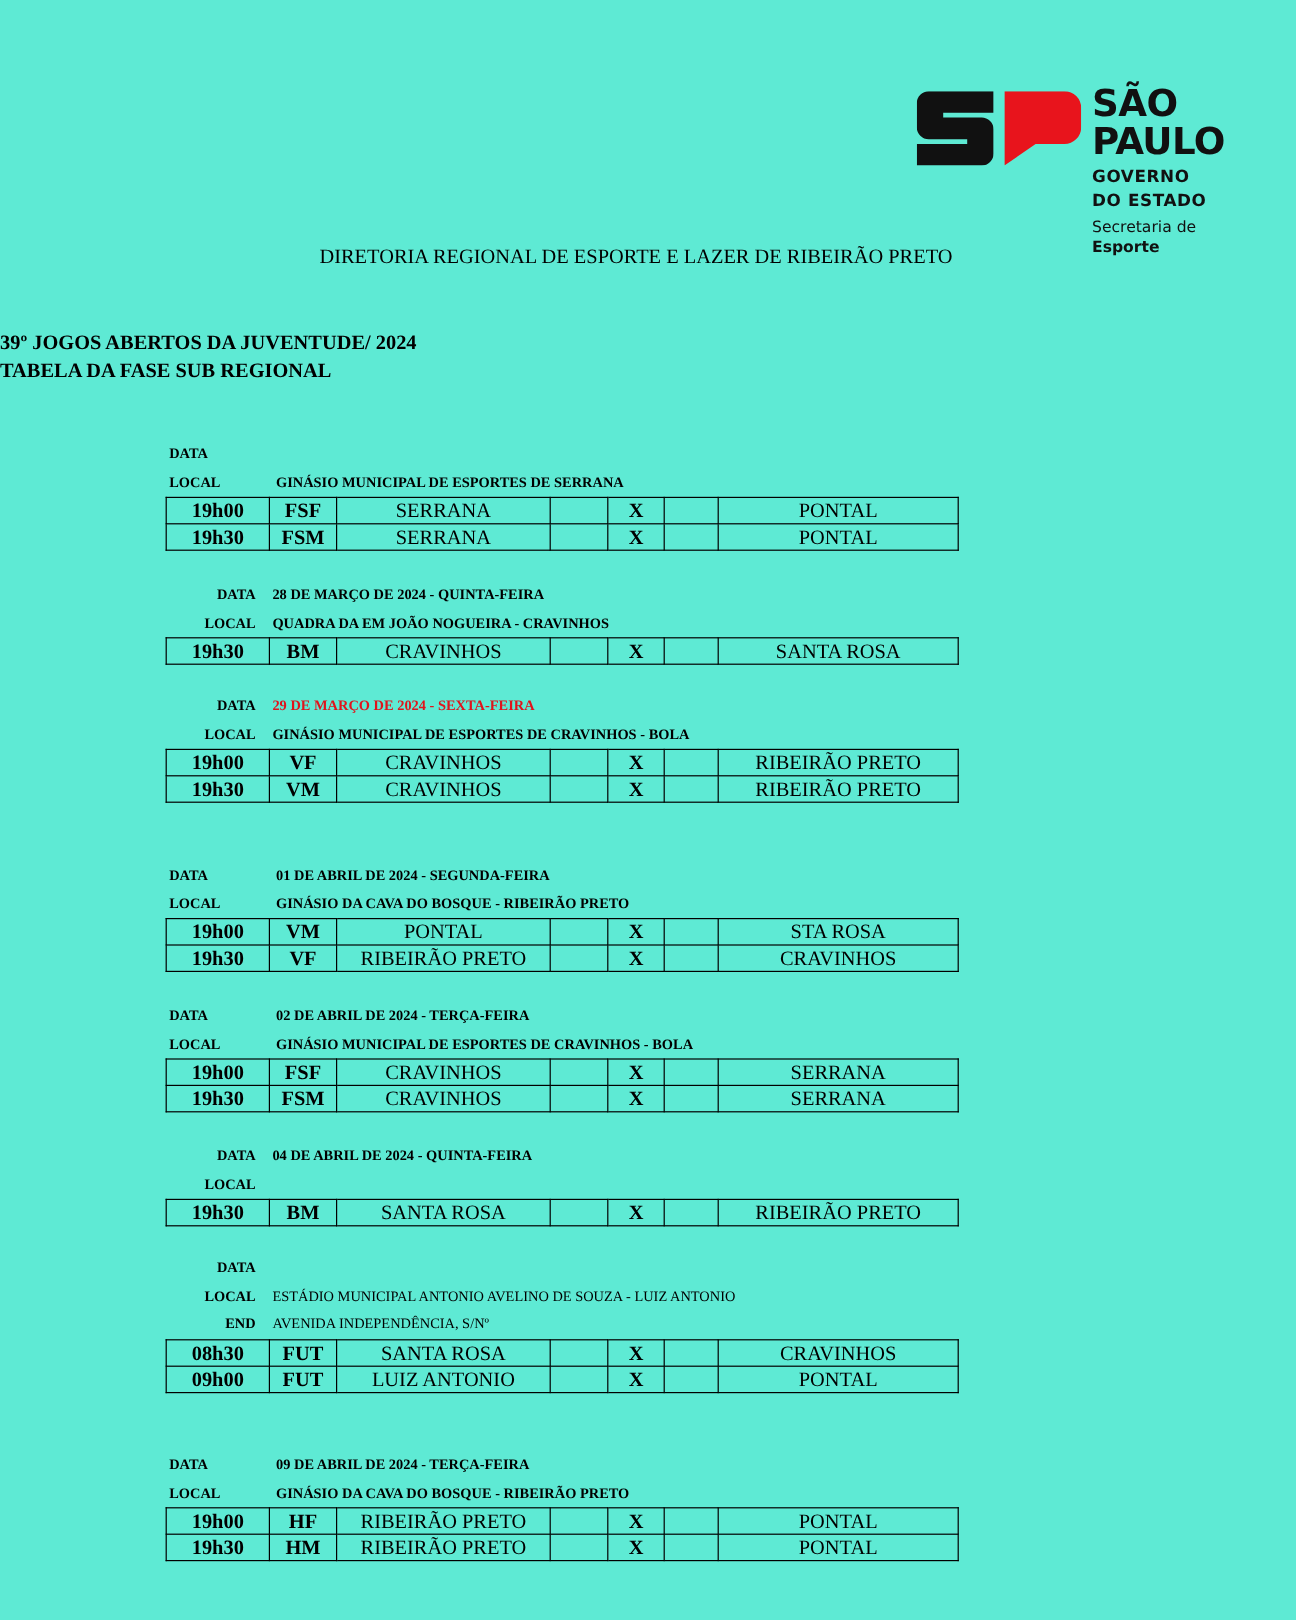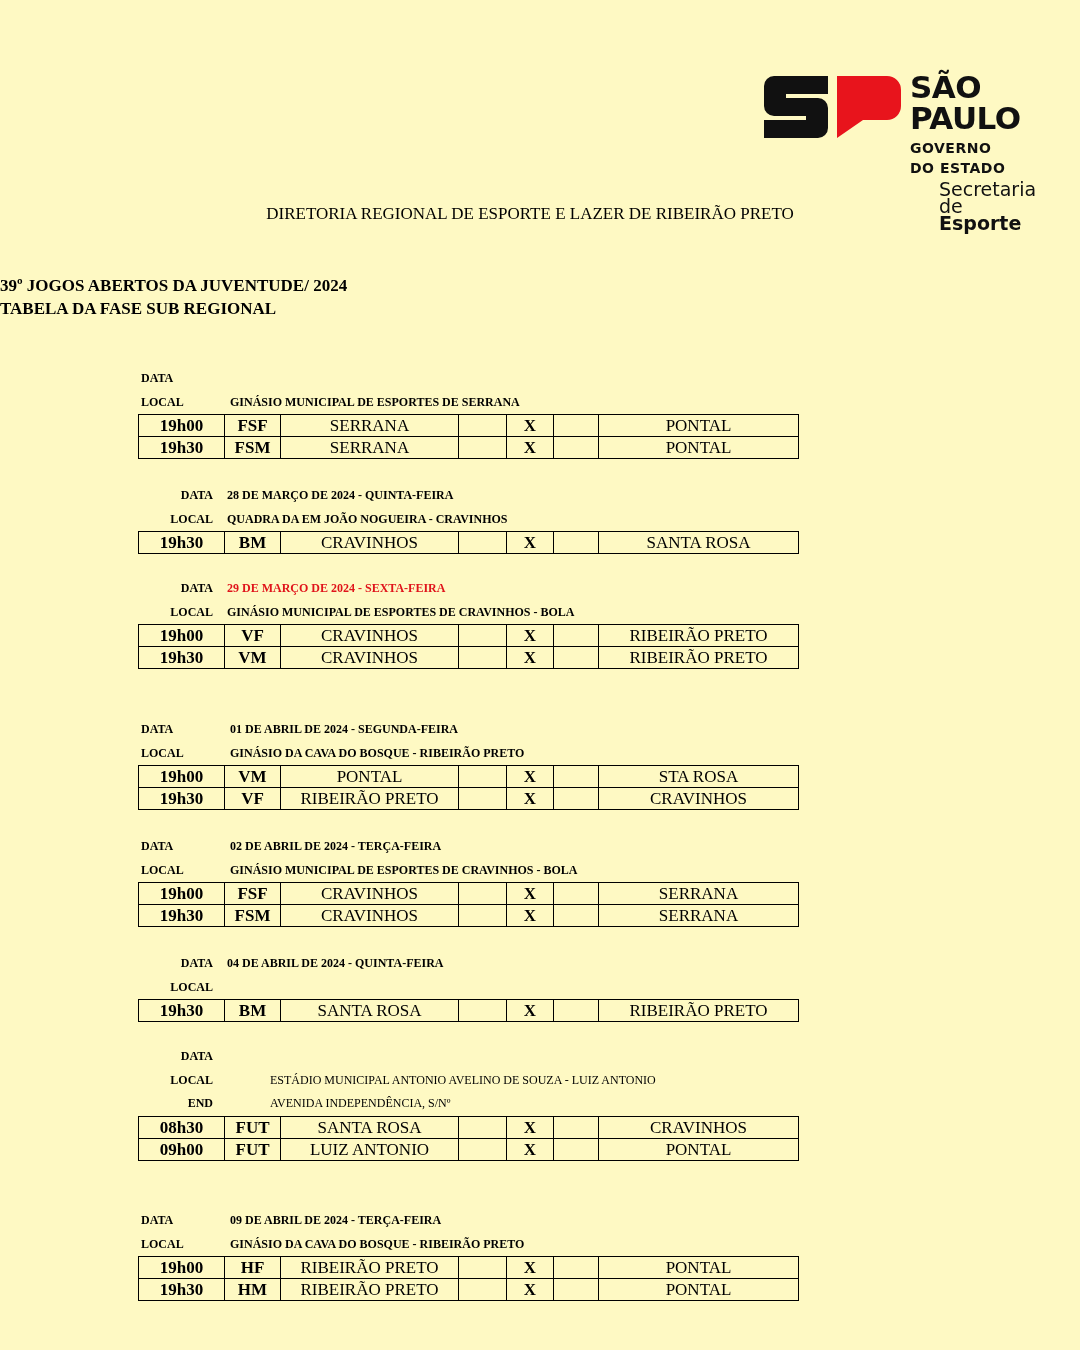--- a/index.html
+++ b/index.html
@@ -1,36 +1,36 @@
 <!DOCTYPE html>
 <html><head>
 <meta charset="utf-8">
 <style>
   html, body { margin: 0; padding: 0; background: #ffffff; }
   body { width: 1080px; height: 1350px; position: relative; overflow: hidden; font-family: "Liberation Serif", serif; color: #000; }
-  .page { position: absolute; left: 0; top: 0; width: 1080px; height: 1350px; background: #fef9c3; }
+  .page { position: absolute; left: 0; top: 0; width: 1080px; height: 1350px; background: #5eead4; }
   .logo { position: absolute; left: 764px; top: 74px; width: 280px; height: 150px; }
   .logo .mark-s { position: absolute; left: 0; top: 2px; width: 64px; height: 62px; }
   .logo .mark-p { position: absolute; left: 73px; top: 2px; width: 64px; height: 62px; }
   .logo .brand { position: absolute; left: 146px; top: -2px; font-family: "DejaVu Sans", sans-serif; font-weight: bold; color: #111; }
   .brand .big { font-size: 31px; line-height: 31px; letter-spacing: -0.5px; }
   .brand .mid { font-size: 14px; line-height: 16px; margin-top: 6px; letter-spacing: 0.5px; }
-  .brand .small { font-size: 19px; line-height: 17px; margin-top: 5px; font-weight: normal; margin-left: 29px; }
+  .brand .small { font-size: 13px; line-height: 17px; margin-top: 5px; font-weight: normal; }
   .brand .small b { font-weight: bold; }
 
   .header-line { position: absolute; left: 0; width: 1060px; text-align: center; top: 204px; font-size: 17px; }
   .title { position: absolute; left: 0; width: 1060px; text-align: left; font-weight: bold; font-size: 17px; line-height: 23px; top: 274px; }
 
   .block { position: absolute; left: 138px; width: 660px; }
   .hdr-row { display: flex; font-weight: bold; font-size: 12px; line-height: 23.5px; height: 23.5px; white-space: nowrap; align-items: flex-end; }
   .hdr-row .k { width: 75px; text-align: right; padding-right: 14px; box-sizing: content-box; }
   .hdr-row .k.left { text-align: left; width: 85px; padding-right: 4px; padding-left: 3px; }
   .hdr-row .v { }
   .hdr-row .v.red { color: #e0141b; }
-  .hdr-row .v.normal { font-weight: normal; margin-left: 43px; }
+  .hdr-row .v.normal { font-weight: normal; }
   table.games { border-collapse: collapse; width: 660px; font-size: 17px; table-layout: fixed; border-radius: 18px; }
   table.games td { border: 1.5px solid #000; height: 21px; padding: 0; text-align: center; line-height: 21px; white-space: nowrap; }
   table.games col.c1 { width: 86px; }
   table.games col.c2 { width: 56px; }
   table.games col.c3 { width: 178px; }
   table.games col.c4 { width: 48px; }
   table.games col.c5 { width: 47px; }
   table.games col.c6 { width: 45px; }
   table.games col.c7 { width: 200px; }
   td.b { font-weight: bold; }

